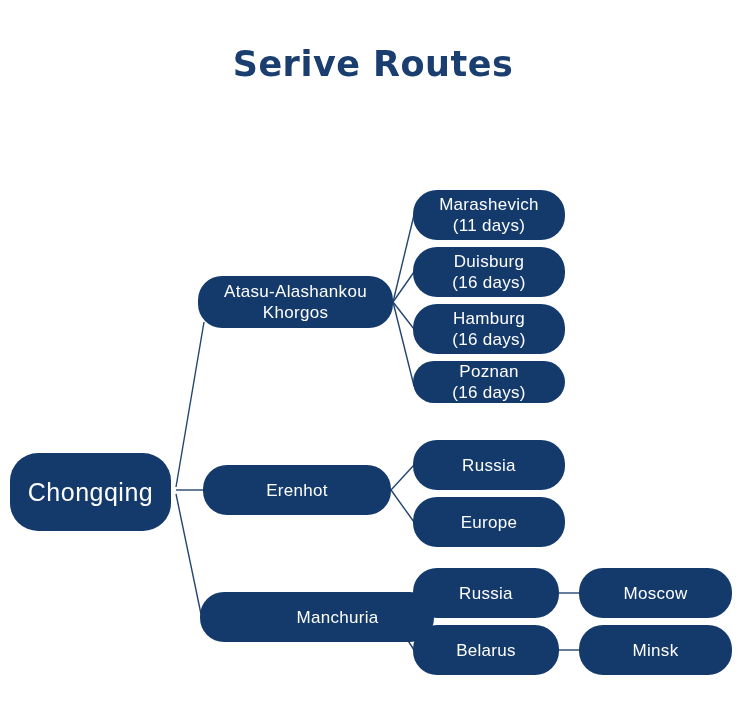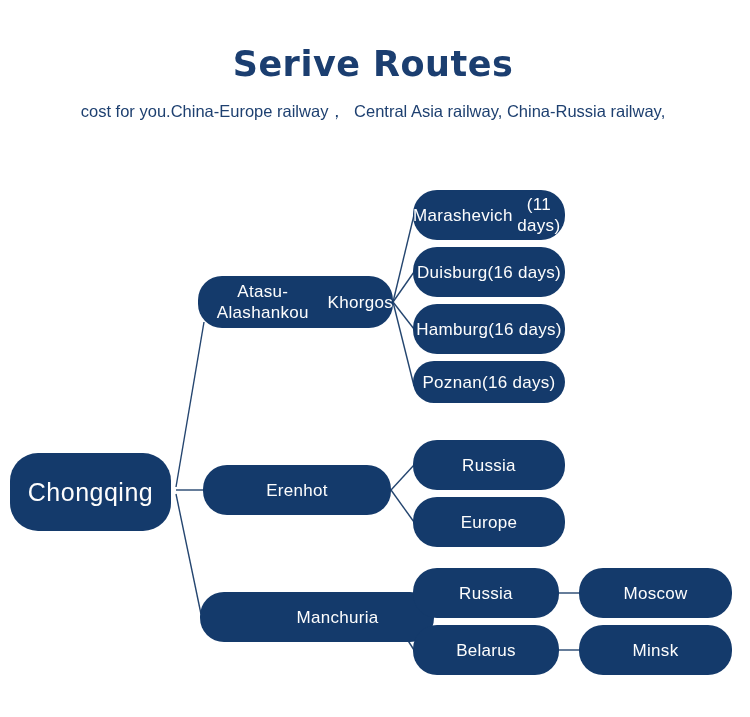--- a/index.html
+++ b/index.html
@@ -45,21 +45,21 @@
     top: 0; left: 0;
     z-index: 0;
   }
   .node {
     position: absolute;
     z-index: 1;
     background: #143a6b;
     border-radius: 24px;
     color: #fdfdfd;
     display: flex;
-    flex-direction: row;
+    flex-direction: column;
     align-items: center;
     justify-content: center;
     text-align: center;
     font-size: 17px;
     font-weight: 500;
     line-height: 21px;
     letter-spacing: 0.3px;
   }
   .node-root {
     border-radius: 28px;
@@ -68,21 +68,20 @@
   }
 </style>
 </head>
 <body>
 
 <div id="canvas">
 
   <div class="header">
     <h1 class="title">Serive Routes</h1>
     <div class="subtitle">
-      <div>cost for you.China-Europe railway，&nbsp; Central Asia railway, China-Russia railway,</div>
     </div>
   </div>
 
   <svg id="connectors" width="750" height="717">
     <g stroke="#24456f" stroke-width="1.4" fill="none">
 
       <line x1="176" y1="487" x2="204" y2="322"></line>
       <line x1="176" y1="490" x2="204" y2="490"></line>
       <line x1="176" y1="494" x2="201" y2="614"></line>
 

